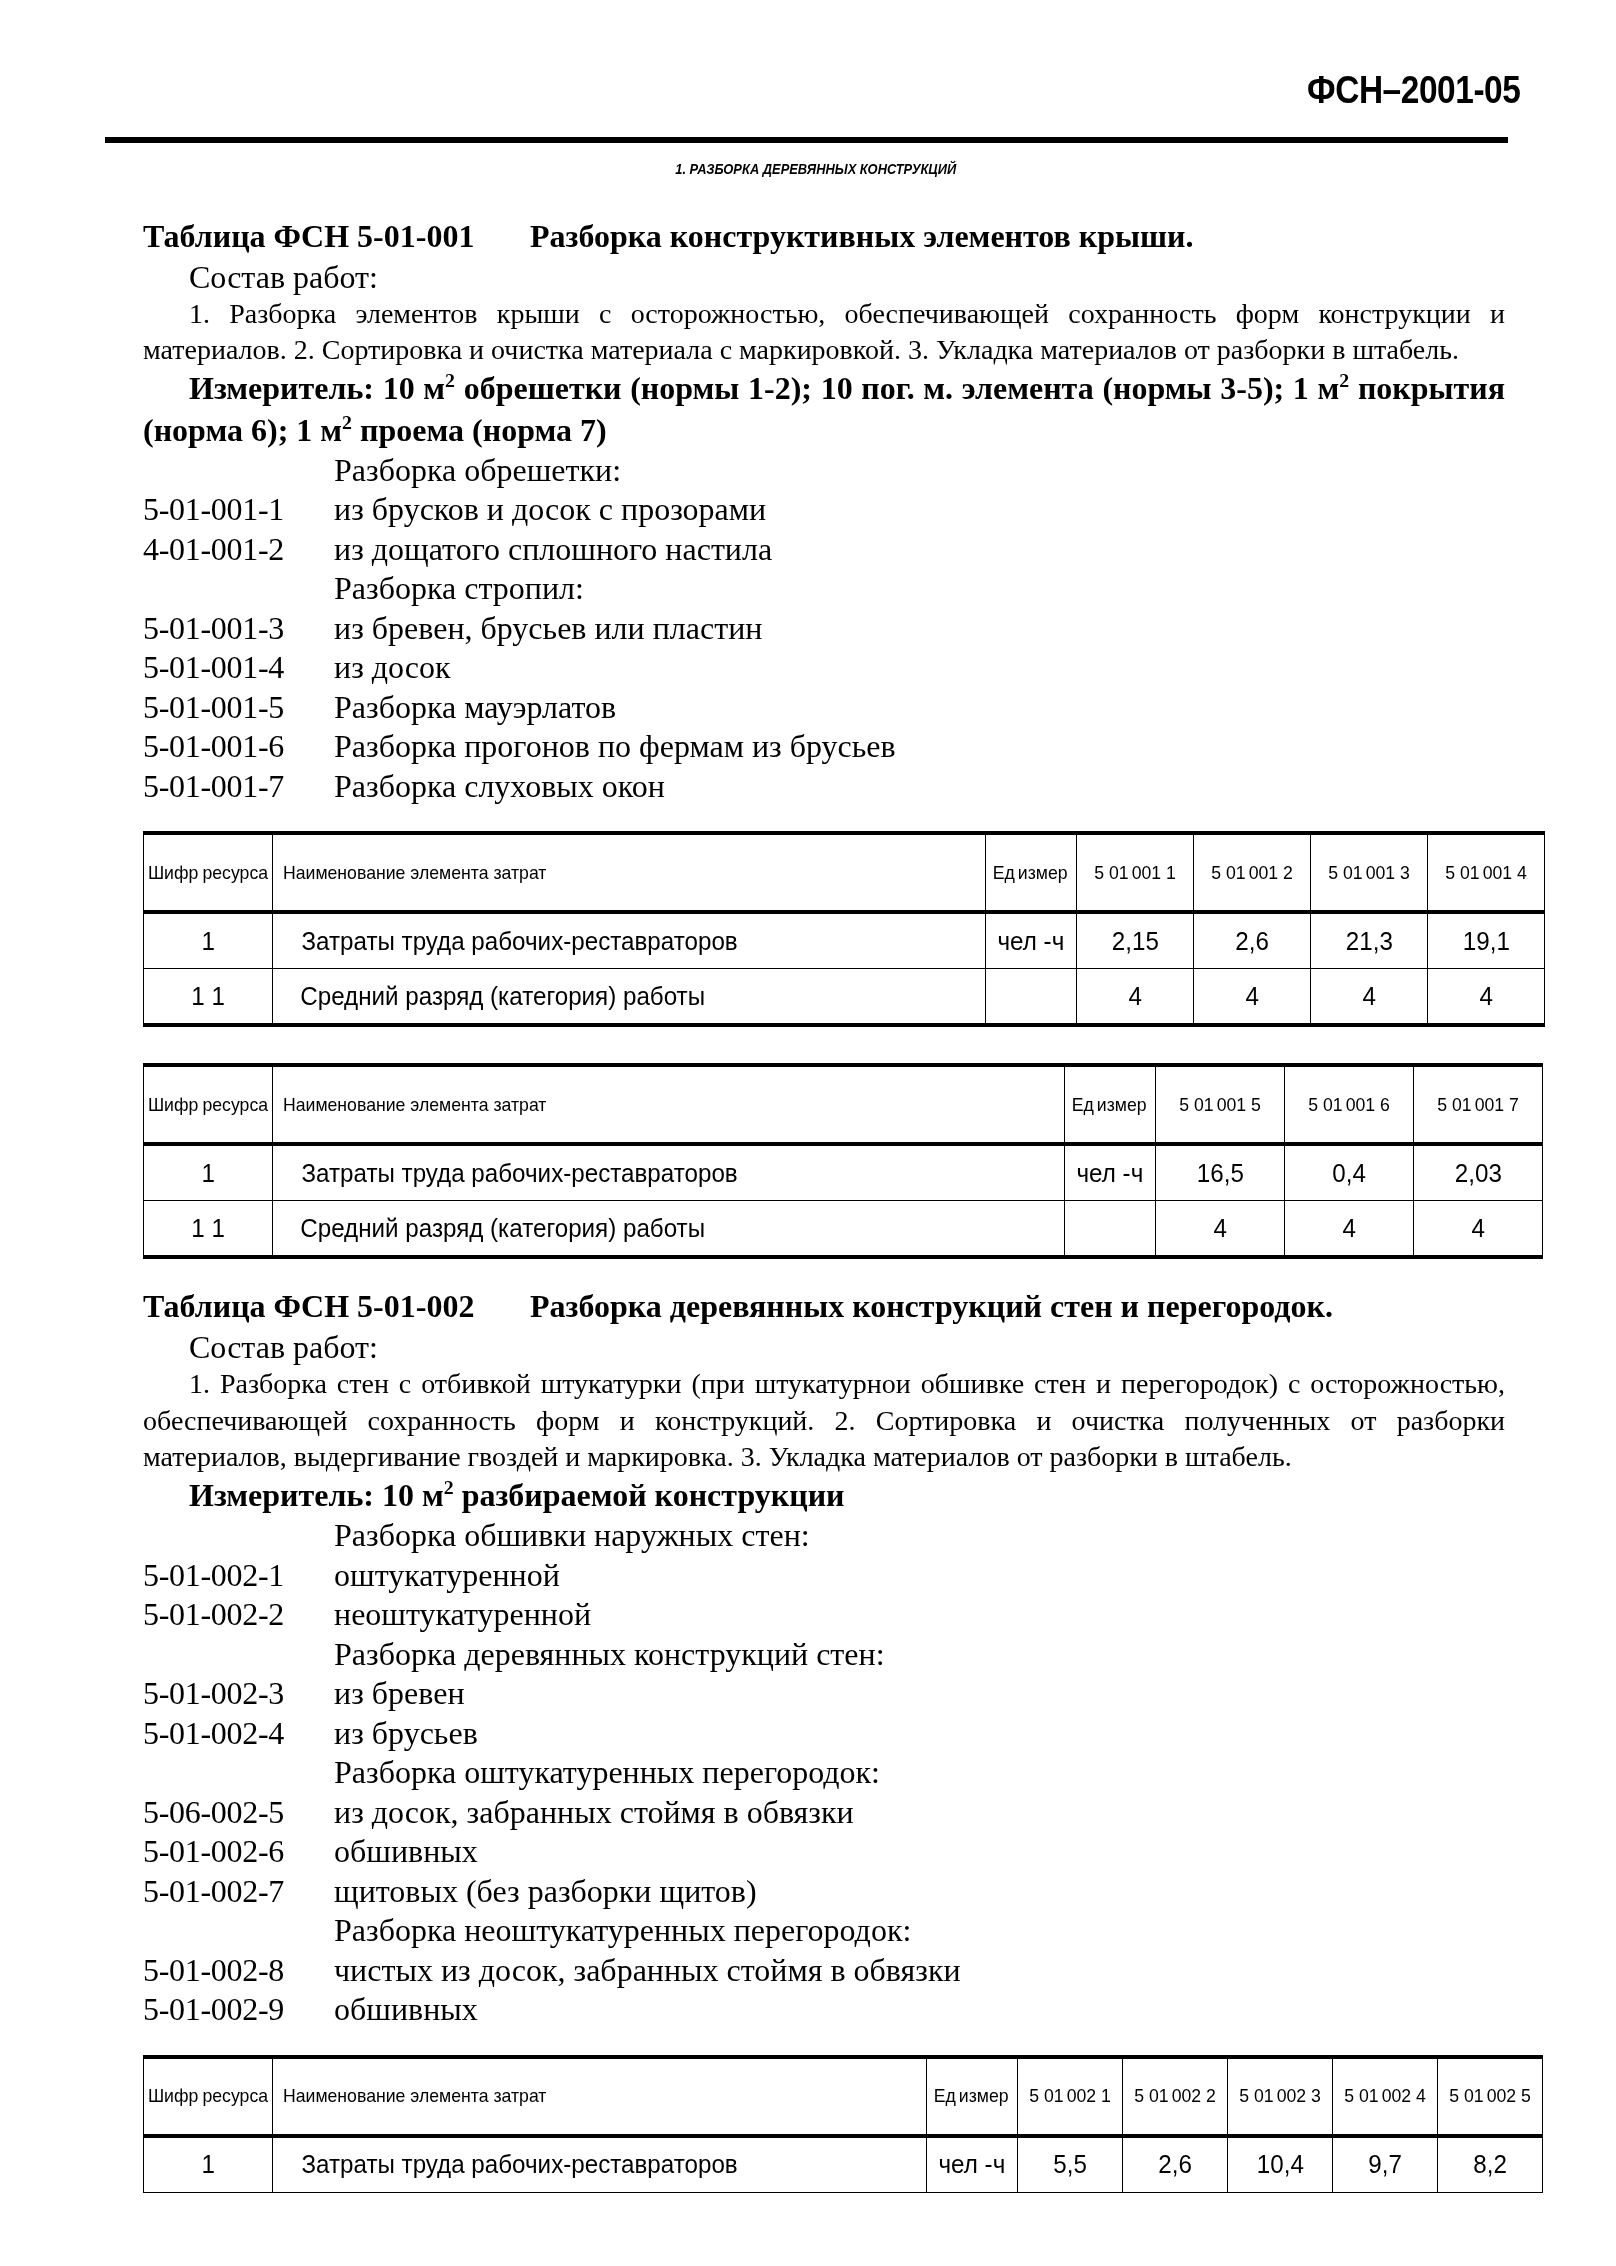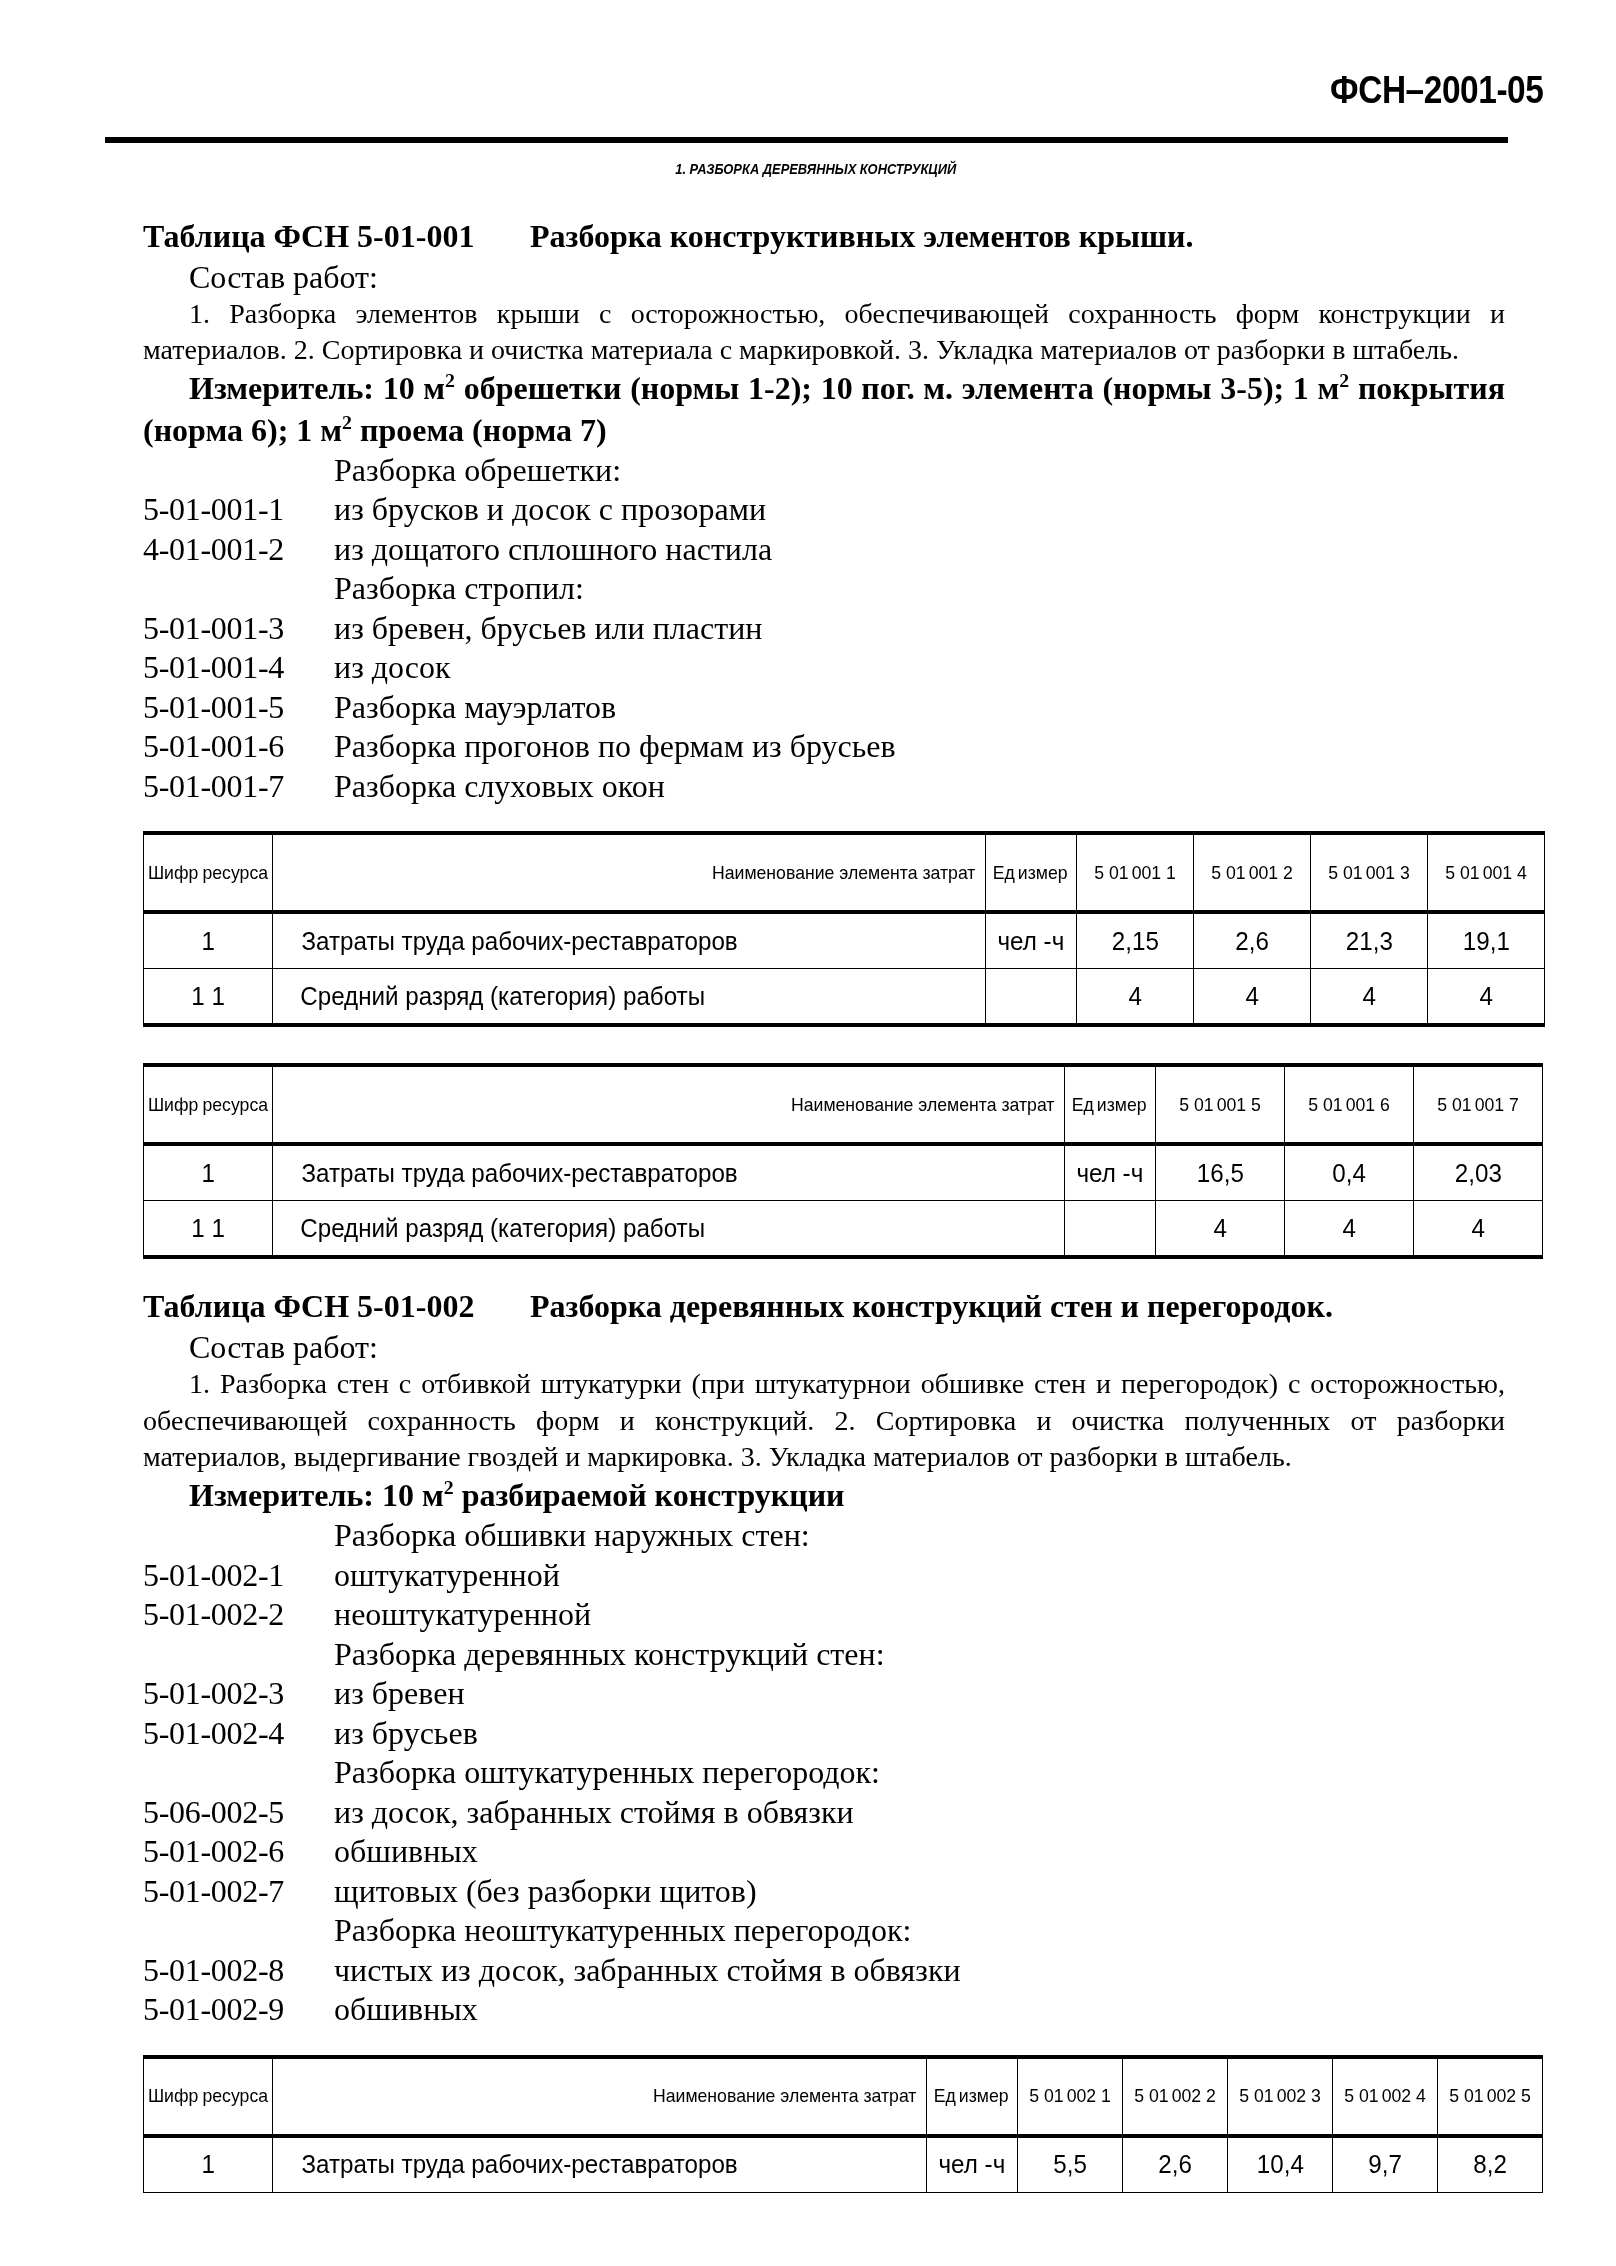--- a/index.html
+++ b/index.html
@@ -19,21 +19,21 @@
     font-family: "Liberation Serif", serif;
     color: #000000;
   }
 
   
   .doc-header {
     position: absolute;
     left: 0;
     top: 69px;
     width: 1616px;
-    padding-right: 73px;
+    padding-right: 96px;
     box-sizing: border-box;
     text-align: right;
   }
   .doc-code {
     display: inline-block;
     font-family: "Liberation Sans", sans-serif;
     font-weight: bold;
     font-size: 38px;
     letter-spacing: -0.5px;
     transform: scaleX(0.88);
@@ -164,21 +164,21 @@
   .res-table tr.data td {
     height: 54px;
     font-size: 26px;
   }
   .res-table tr.data.last td { border-bottom-width: 4.8px; }
   .res-table td.c-name {
     text-align: left;
     padding-left: 11.5px;
     font-size: 25px;
   }
-  .res-table tr.hdr td.c-name { text-align: right; padding-left: 0; }
+  .res-table tr.hdr td.c-name { text-align: left; padding-left: 0; }
   .res-table .stretch {
     display: inline-block;
     transform: scaleX(0.93);
   }
   .wrap2 { display: block; line-height: 1.3; }
 </style>
 </head>
 <body>
 
 <div class="page">

